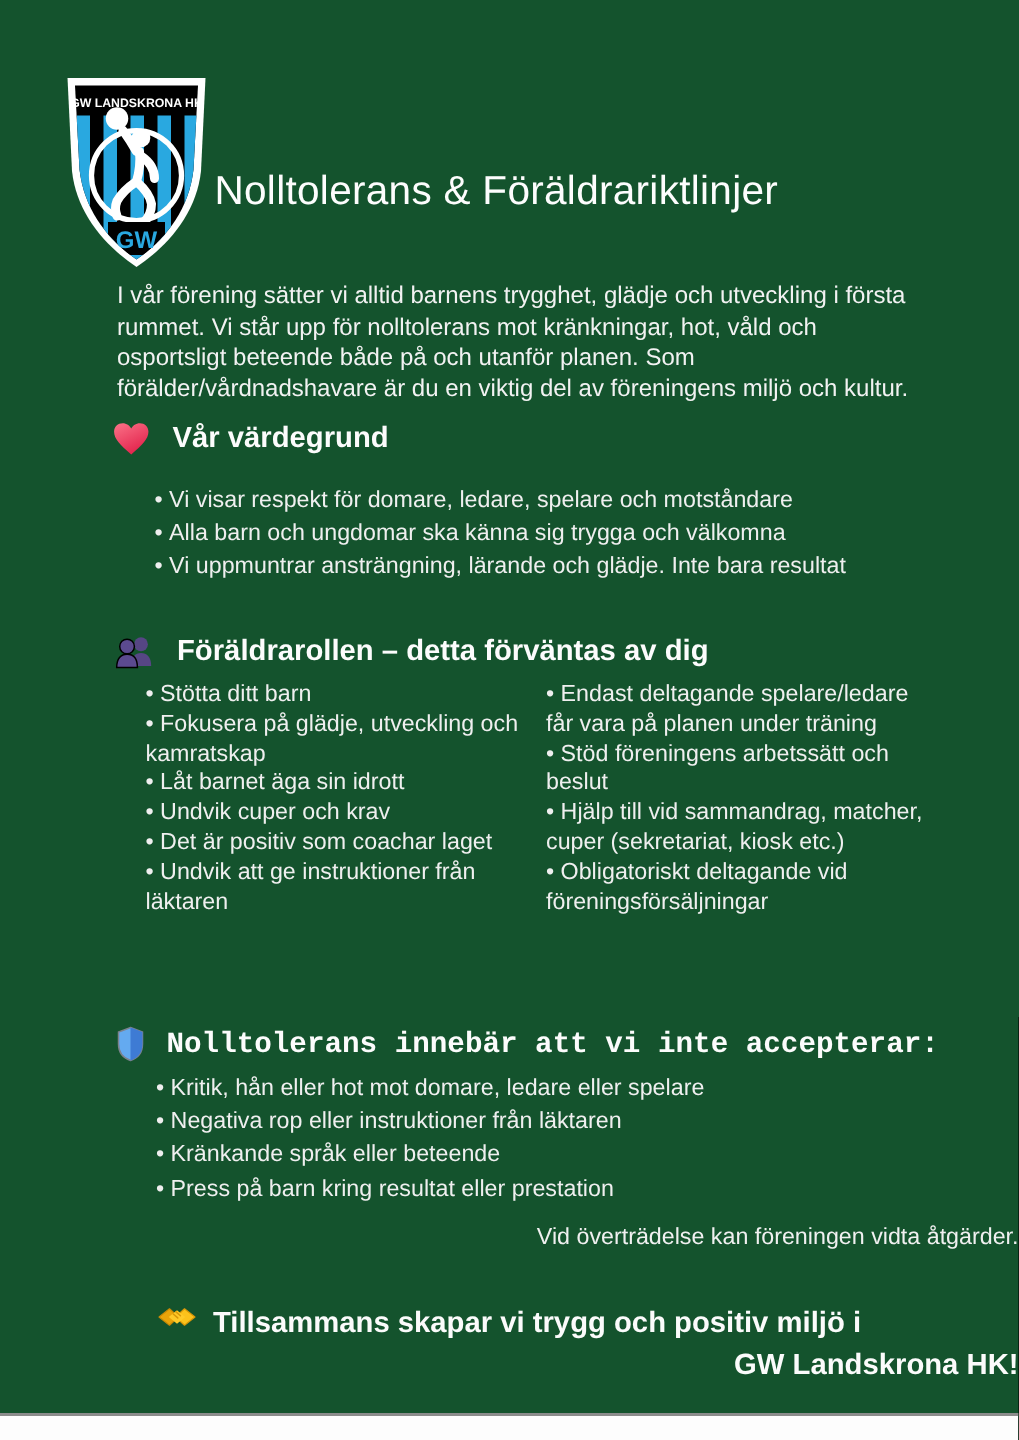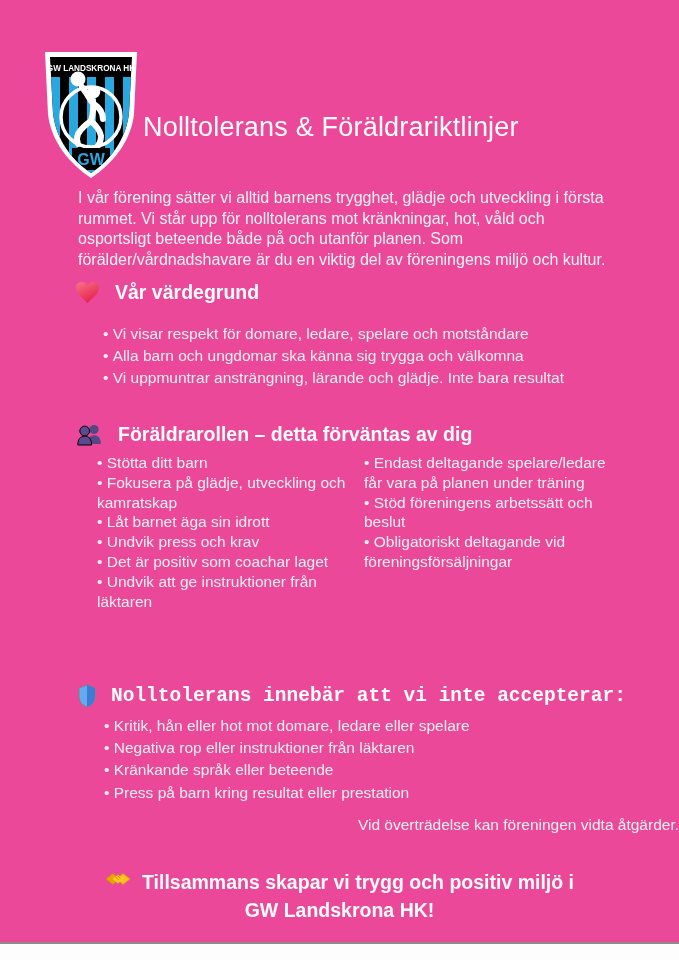--- a/index.html
+++ b/index.html
@@ -1,17 +1,17 @@
 <!DOCTYPE html>
 <html><head>
 <meta charset="utf-8">
 <style>
   html,body{margin:0;padding:0;background:#000;}
   .canvas{
-    position:relative;width:679px;height:960px;background:#ec4899;
+    position:relative;width:679px;height:960px;background:#14532d;
     font-family:"Liberation Sans",sans-serif;color:#f7f7f7;overflow:hidden;
   }
   
   .logo{position:absolute;left:42px;top:45px;width:98px;height:136px;}
   .page-title{
     position:absolute;left:143px;top:112px;width:480px;
     font-size:27px;font-weight:normal;letter-spacing:.2px;color:#fdfdfd;
   }
   
   .intro{position:absolute;left:78px;top:188px;width:552px;font-size:16px;line-height:20.5px;color:#f2f2f2;}
@@ -25,21 +25,21 @@
   .sec1-b{left:103px;top:324px;width:505px;}
   .sec2-h{left:76px;top:423px;}
   .col-left{left:97px;top:453px;width:270px;}
   .col-right{left:364px;top:453px;width:252px;}
   .sec3-h{left:78px;top:684px;font-family:Liberation Mono, monospace;}
   .sec3-b{left:104px;top:716px;width:505px;}
   
   .notice{position:absolute;left:0;top:816px;width:100%;text-align:right;font-size:15.5px;color:#f0f0f0;}
   .footer{position:absolute;left:0;top:868px;width:100%;font-size:19.5px;font-weight:bold;line-height:28px;color:#fbfbfb;}
   .footer-line1{display:flex;align-items:center;justify-content:center;gap:11px;}
-  .footer-line2{text-align:center;}
+  .footer-line2{text-align:right;}
   .bottom-strip{position:absolute;left:0;bottom:0;width:100%;height:16px;background:#fdfdfd;border-top:2px solid #8c8c8c;}
   svg text{font-family:"Liberation Sans",sans-serif;}
 </style>
 </head>
 <body>
 
 <div class="canvas">
 
   <div class="logo">
     <svg viewBox="0 0 98 136" width="98" height="136">
@@ -112,27 +112,28 @@
         <circle cx="8.7" cy="8" r="4.9" fill="#5b4a8f" stroke="#000" stroke-width="1"></circle>
         <path d="M1.8 22 C1.8 16 4.5 13.2 8.7 13.2 C12.9 13.2 15.6 16 15.6 22 Z" fill="#5b4a8f" stroke="#000" stroke-width="1"></path>
       </svg>
     </span>
     <span>Föräldrarollen – detta förväntas av dig</span>
   </div>
   <div class="bullets col-left">
     <div class="bullet">Stötta ditt barn</div>
     <div class="bullet">Fokusera på glädje, utveckling och kamratskap</div>
     <div class="bullet">Låt barnet äga sin idrott</div>
-    <div class="bullet">Undvik press och krav</div>
+    <div class="bullet">Undvik cuper och krav</div>
     <div class="bullet">Det är positiv som coachar laget</div>
     <div class="bullet">Undvik att ge instruktioner från läktaren</div>
   </div>
   <div class="bullets col-right">
     <div class="bullet">Endast deltagande spelare/ledare får vara på planen under träning</div>
     <div class="bullet">Stöd föreningens arbetssätt och beslut</div>
+    <div class="bullet">Hjälp till vid sammandrag, matcher, cuper (sekretariat, kiosk etc.)</div>
     <div class="bullet">Obligatoriskt deltagande vid föreningsförsäljningar</div>
   </div>
 
   <div class="sec-header sec3-h">
     <span class="ic">
       <svg width="18" height="24" viewBox="0 0 18 24">
         <path d="M9 1 L17 4 V12 C17 18 13.5 21.5 9 23 C4.5 21.5 1 18 1 12 V4 Z" fill="#64aaf0" stroke="#7c828c" stroke-width="1"></path>
         <path d="M9 1 L17 4 V12 C17 18 13.5 21.5 9 23 Z" fill="#3e7bd4"></path>
       </svg>
     </span>

